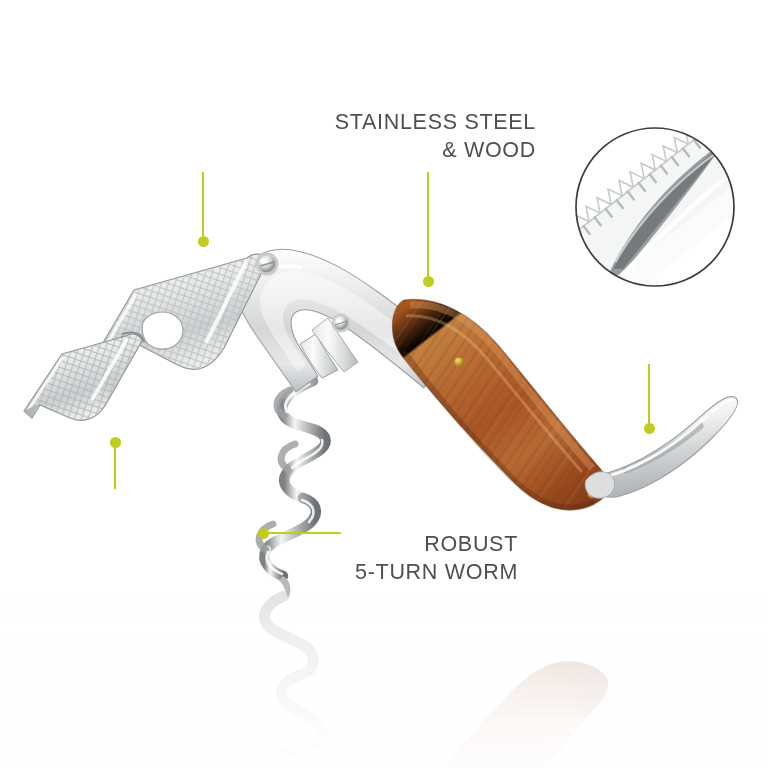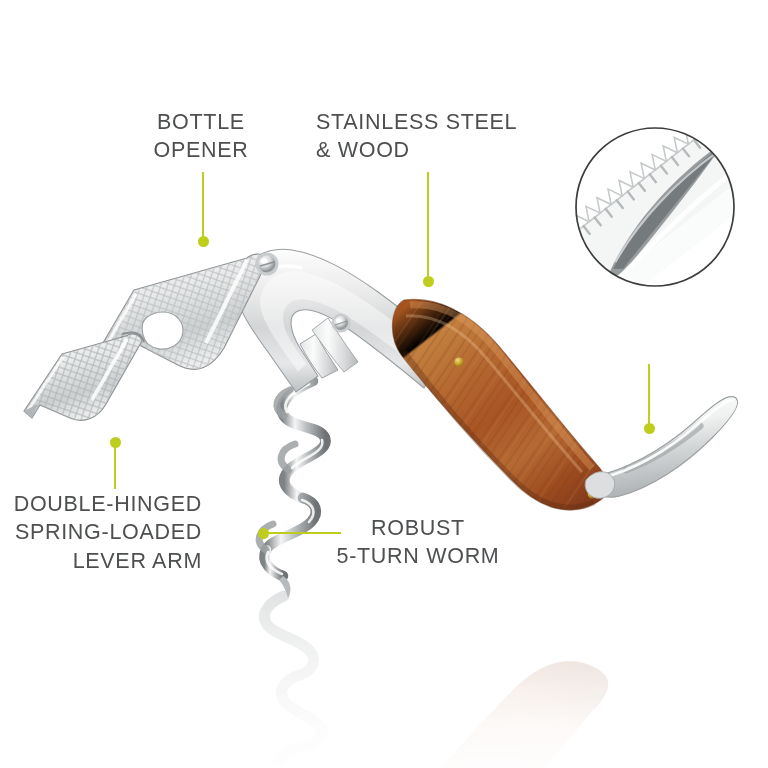--- a/index.html
+++ b/index.html
@@ -19,24 +19,24 @@
     position:absolute;
     color:#4d4f50;
     font-size:21.5px;
     letter-spacing:.7px;
     line-height:1.32;
     font-weight:400;
     white-space:pre-line;
     text-transform:uppercase;
   }
   .c-bottle   {left:108px; top:108px; width:186px; text-align:center;}
-  .c-steel    {left:316px; top:108px; width:220px; text-align:left;}
+  .c-steel    {left:316px; top:108px; width:220px; text-align:right;}
   .c-serrated {left:556px; top:300px; width:204px; text-align:center;}
   .c-lever    {left:4px;   top:490px; width:198px; text-align:right;}
-  .c-worm     {left:318px; top:514px; width:200px; text-align:center;}
+  .c-worm     {left:318px; top:530px; width:200px; text-align:right;}
 
   
   .lead{position:absolute;background:#bfcd1c;}
   .lead.v{width:2.2px;}
   .lead.h{height:2.2px;}
   .dot{
     position:absolute;width:11px;height:11px;border-radius:50%;
     background:#bfcd1c;
   }
 </style>
@@ -366,27 +366,22 @@
     <div class="lead v" style="left:648px; top:364px; height:65px;"></div>
     <div class="dot" style="left:643.5px; top:422.5px;"></div>
 
     <div class="lead v" style="left:114px; top:441px; height:48px;"></div>
     <div class="dot" style="left:109.5px; top:436.5px;"></div>
 
     <div class="lead h" style="left:263px; top:532px; width:78px;"></div>
     <div class="dot" style="left:257.5px; top:527.5px;"></div>
   </div>
 
-  <div class="callout c-bottle">BOTTLE
-OPENER</div>
 
   <div class="callout c-steel">STAINLESS STEEL
 &amp; WOOD</div>
 
 
-  <div class="callout c-lever">DOUBLE-HINGED
-SPRING-LOADED
-LEVER ARM</div>
 
   <div class="callout c-worm">ROBUST
 5-TURN WORM</div>
 
 </div>
 
 </body></html>

